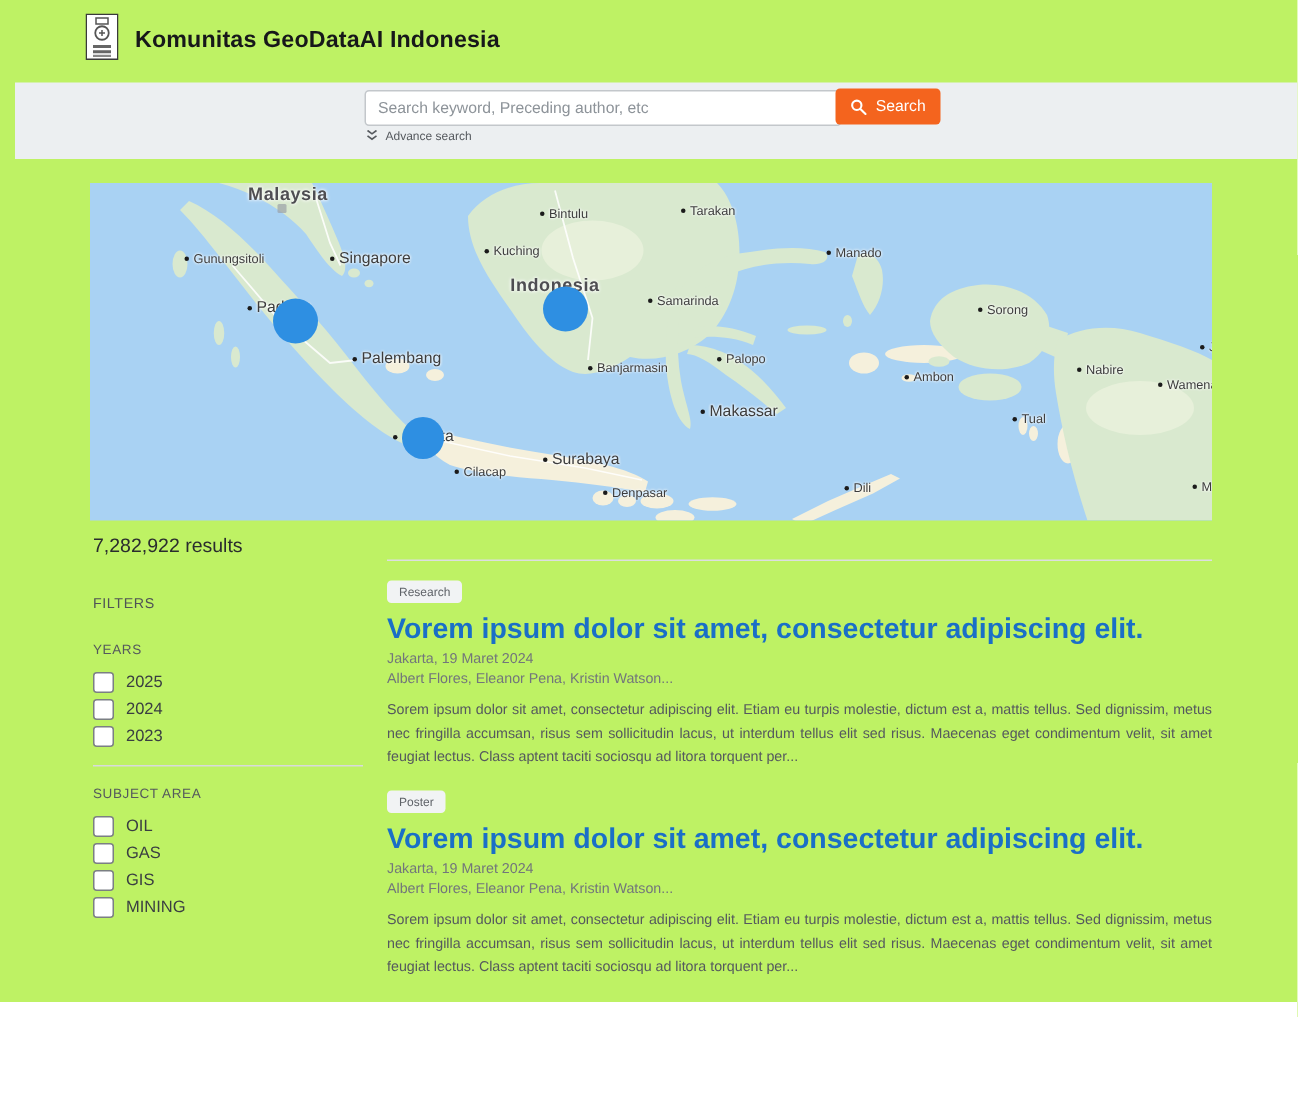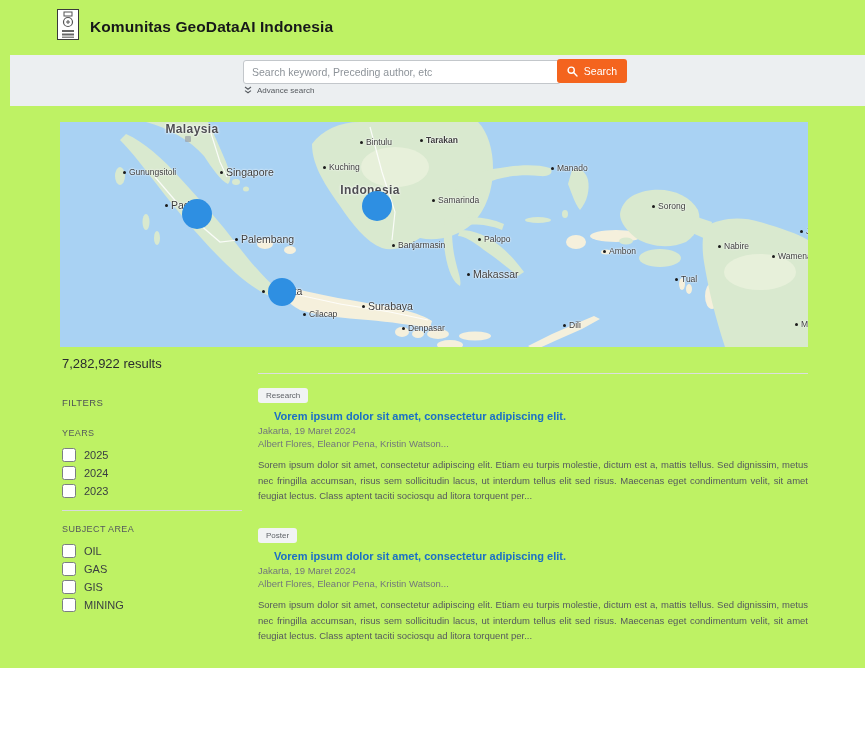--- a/index.html
+++ b/index.html
@@ -40,21 +40,21 @@
   .f-title{font-size:9.5px;color:#4f5356;letter-spacing:.4px;margin-bottom:20px;}
   .g-label{font-size:9px;color:#55595d;letter-spacing:.4px;margin-bottom:8px;}
   .opt{height:18px;display:flex;align-items:center;gap:8px;cursor:pointer;}
   .cb{width:12px;height:12px;border:1.5px solid #7b7f83;border-radius:2.5px;background:#fff;flex:0 0 12px;}
   .opt-label{font-size:11px;color:#3a3e42;}
   .f-div{border-top:1px solid #d8dadc;margin:10px 0 13px 0;}
 
   
   .card{position:absolute;left:258px;width:550px;}
   .badge{display:inline-block;background:var(--badge_bg,#f1f3f4);color:#5f6368;font-size:8px;padding:3px 8px;border-radius:3px;}
-  .r-title{margin:7px 0 3px 16px;font-size:11px;font-weight:bold;color:var(--link_blue,#1a6fc7);cursor:pointer;}
+  .r-title{margin:7px 0 3px 0;font-size:19px;font-weight:bold;color:var(--link_blue,#1a6fc7);cursor:pointer;}
   .r-meta{font-size:9.5px;color:#72767b;line-height:12.5px;}
   .r-body{margin-top:7px;font-size:9.5px;color:#55595e;line-height:15.5px;text-align:justify;}
 
   
   #caption{position:absolute;left:0;top:677px;width:865px;text-align:center;
            font-family:Liberation Mono, monospace;font-style:italic;font-size:14.5px;color:#1c1c1c;}
   #bottom-band{position:absolute;left:0;top:719px;width:865px;height:10px;background:#f4f5f6;border-top:1px solid #ececec;}
   #next-heading{position:absolute;left:20px;top:714px;font-family:"Liberation Serif",serif;
                 font-weight:bold;font-size:18px;color:#111;}
 </style>
@@ -160,21 +160,21 @@
       <polyline points="310,5 322,50 335,90 332,118" fill="none" stroke="#ffffff" stroke-width="1.2" opacity="0.85"></polyline>
       <polyline points="225,170 280,182 330,190 368,198" fill="none" stroke="#ffffff" stroke-width="1" opacity="0.85"></polyline>
 
       <rect x="125" y="14" width="6" height="6" rx="1" fill="#9aa0a6" opacity="0.7"></rect>
     </svg>
     <div id="map-labels">
         <div class="city" style="left: 300px; top: 20px;">
           <span class="dot"></span>
           <span>Bintulu</span>
         </div>
-        <div class="city" style="left: 360px; top: 18px; font-weight: bold;">
+        <div class="city" style="left: 394px; top: 18px;">
           <span class="dot"></span>
           <span>Tarakan</span>
         </div>
         <div class="city" style="left: 63px; top: 50px;">
           <span class="dot"></span>
           <span>Gunungsitoli</span>
         </div>
         <div class="city big" style="left: 160px; top: 50px;">
           <span class="dot"></span>
           <span>Singapore</span>

